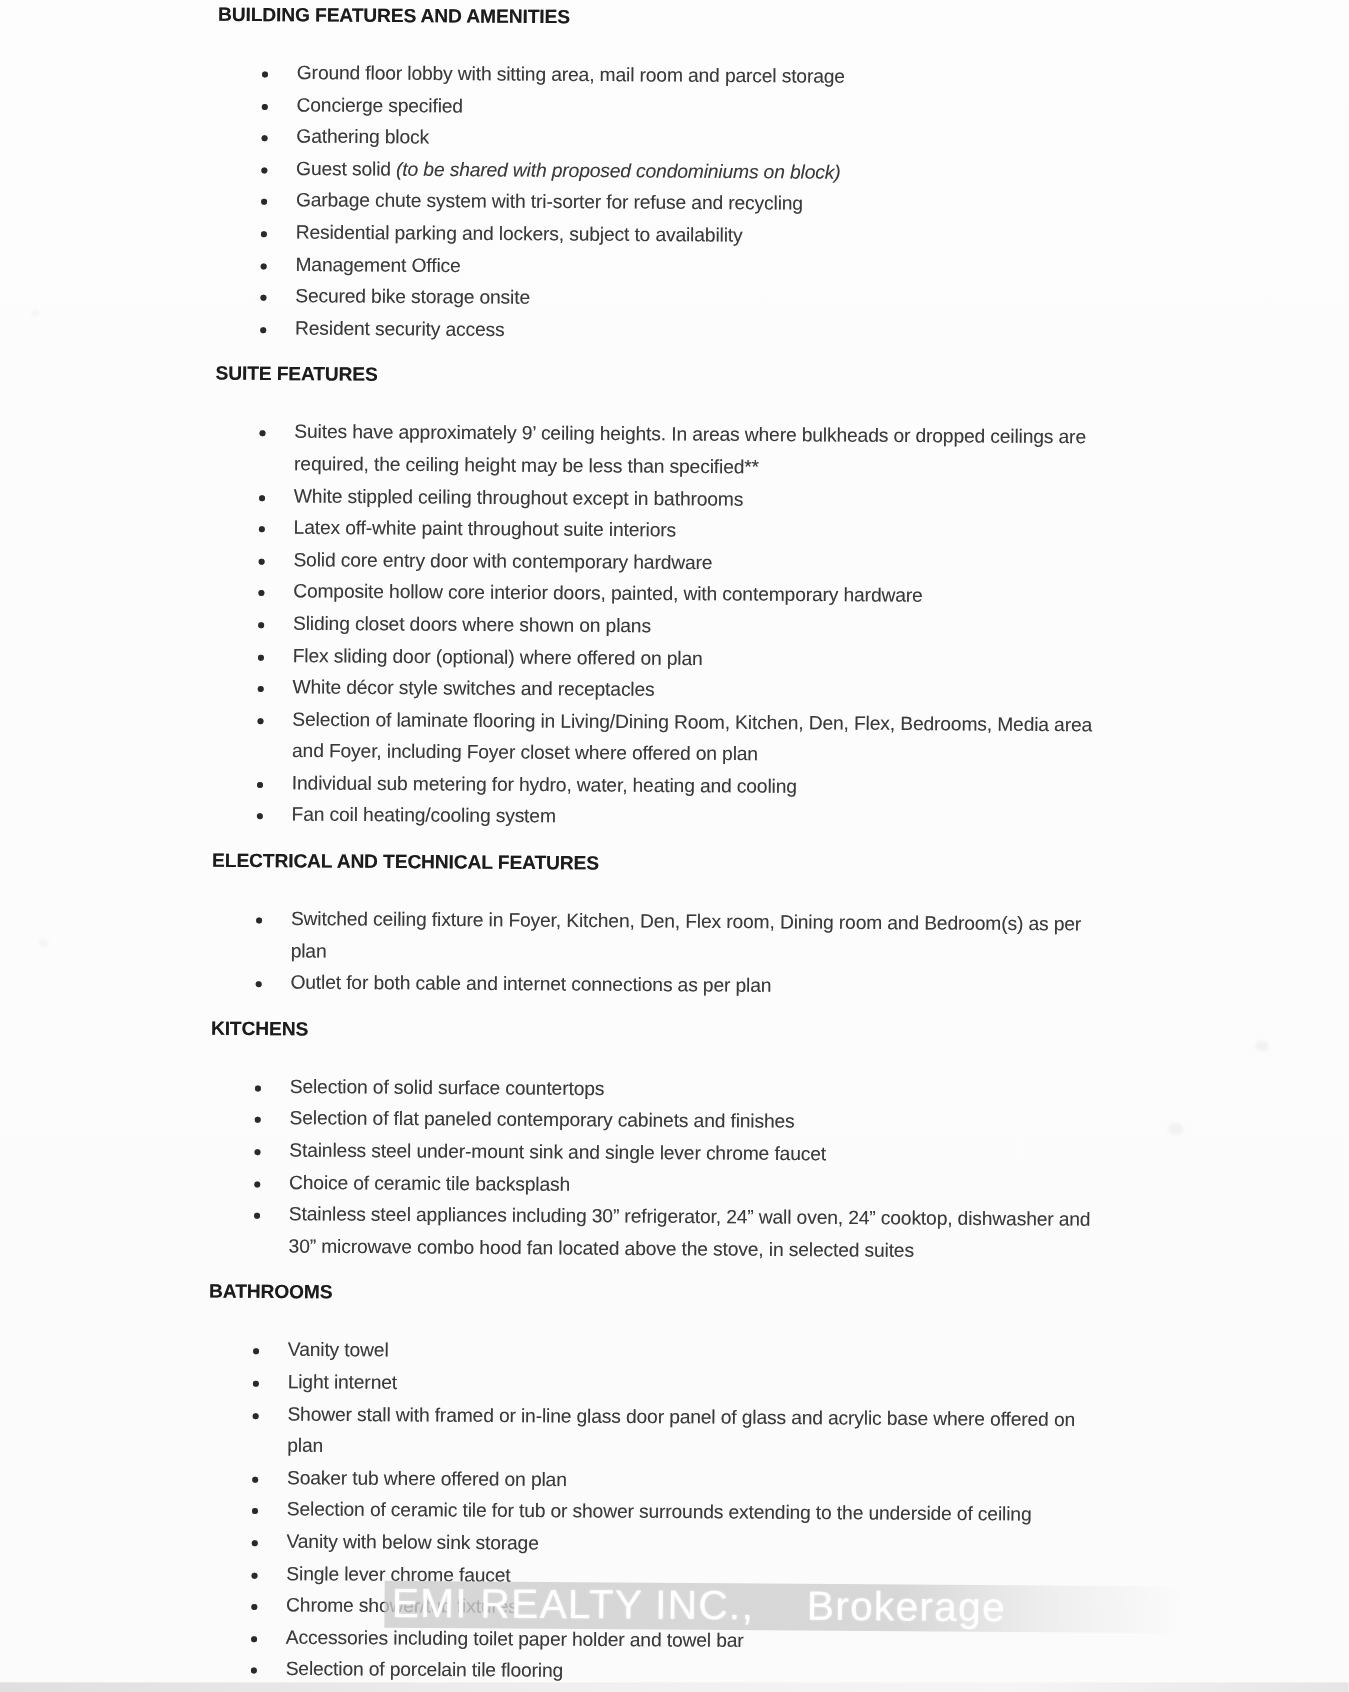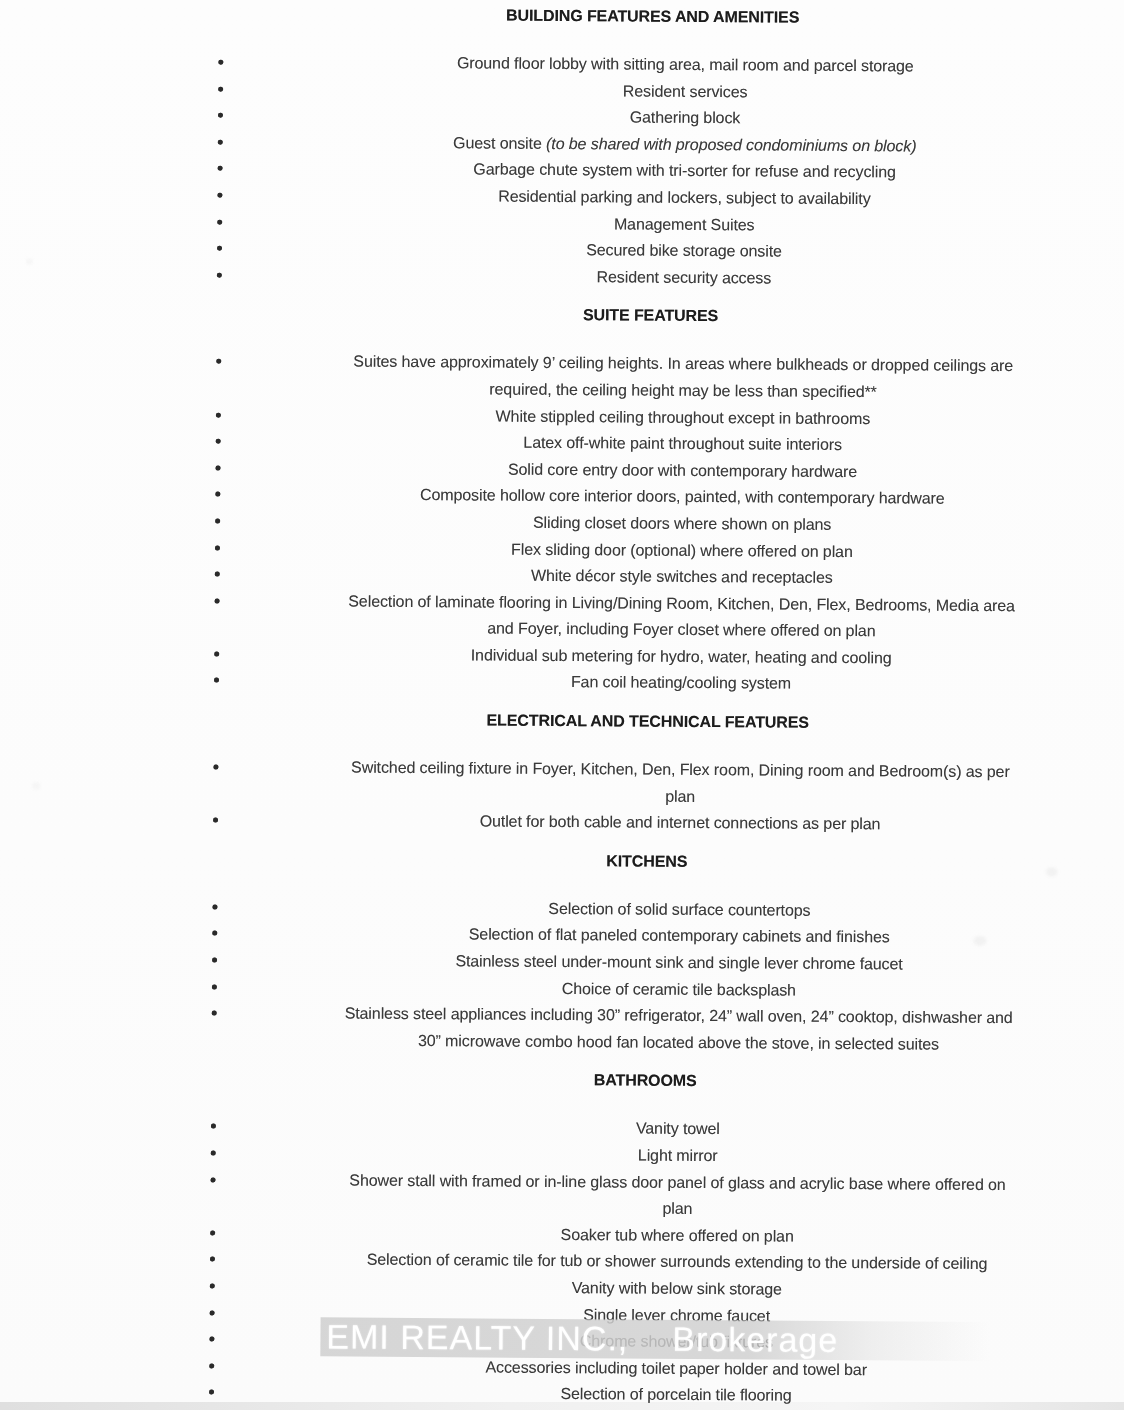--- a/index.html
+++ b/index.html
@@ -7,21 +7,20 @@
     width: 1124px; height: 1410px;
     background: #fcfcfc;
     font-family: "Liberation Sans", sans-serif;
     overflow: hidden;
   }
   .page {
     position: relative;
     width: 1124px; height: 1410px;
     background: linear-gradient(180deg, #fdfdfd 0%, #fcfcfc 60%, #fbfbfb 100%);
     overflow: hidden;
-    text-align: center;
   }
   .tilt {
     position: absolute; inset: 0;
     transform: rotate(0.4deg);
     transform-origin: 560px -30px;
   }
   .content {
     padding-top: 5px;
     color: #383838;
   }
@@ -102,26 +101,26 @@
 </style>
 </head>
 <body>
 
 <div class="page">
   <div class="tilt">
     <div class="content" id="doc-content">
         <div class="sec-heading">BUILDING FEATURES AND AMENITIES</div>
         <ul class="feature-list">
           <li><span class="dot"></span><span class="txt">Ground floor lobby with sitting area, mail room and parcel storage</span></li>
-          <li><span class="dot"></span><span class="txt">Resident services</span></li>
+          <li><span class="dot"></span><span class="txt">Concierge specified</span></li>
           <li><span class="dot"></span><span class="txt">Gathering block</span></li>
-          <li><span class="dot"></span><span class="txt"><span>Guest onsite </span><i>(to be shared with proposed condominiums on block)</i></span></li>
+          <li><span class="dot"></span><span class="txt"><span>Guest solid </span><i>(to be shared with proposed condominiums on block)</i></span></li>
           <li><span class="dot"></span><span class="txt">Garbage chute system with tri-sorter for refuse and recycling</span></li>
           <li><span class="dot"></span><span class="txt">Residential parking and lockers, subject to availability</span></li>
-          <li><span class="dot"></span><span class="txt">Management Suites</span></li>
+          <li><span class="dot"></span><span class="txt">Management Office</span></li>
           <li><span class="dot"></span><span class="txt">Secured bike storage onsite</span></li>
           <li><span class="dot"></span><span class="txt">Resident security access</span></li>
         </ul>
         <div class="sec-heading">SUITE FEATURES</div>
         <ul class="feature-list">
           <li><span class="dot"></span><span class="txt">Suites have approximately 9’ ceiling heights. In areas where bulkheads or dropped ceilings are
 required, the ceiling height may be less than specified**</span></li>
           <li><span class="dot"></span><span class="txt">White stippled ceiling throughout except in bathrooms</span></li>
           <li><span class="dot"></span><span class="txt">Latex off-white paint throughout suite interiors</span></li>
           <li><span class="dot"></span><span class="txt">Solid core entry door with contemporary hardware</span></li>
@@ -145,21 +144,21 @@
           <li><span class="dot"></span><span class="txt">Selection of solid surface countertops</span></li>
           <li><span class="dot"></span><span class="txt">Selection of flat paneled contemporary cabinets and finishes</span></li>
           <li><span class="dot"></span><span class="txt">Stainless steel under-mount sink and single lever chrome faucet</span></li>
           <li><span class="dot"></span><span class="txt">Choice of ceramic tile backsplash</span></li>
           <li><span class="dot"></span><span class="txt">Stainless steel appliances including 30” refrigerator, 24” wall oven, 24” cooktop, dishwasher and
 30” microwave combo hood fan located above the stove, in selected suites</span></li>
         </ul>
         <div class="sec-heading">BATHROOMS</div>
         <ul class="feature-list">
           <li><span class="dot"></span><span class="txt">Vanity towel</span></li>
-          <li><span class="dot"></span><span class="txt">Light mirror</span></li>
+          <li><span class="dot"></span><span class="txt">Light internet</span></li>
           <li><span class="dot"></span><span class="txt">Shower stall with framed or in-line glass door panel of glass and acrylic base where offered on
 plan</span></li>
           <li><span class="dot"></span><span class="txt">Soaker tub where offered on plan</span></li>
           <li><span class="dot"></span><span class="txt">Selection of ceramic tile for tub or shower surrounds extending to the underside of ceiling</span></li>
           <li><span class="dot"></span><span class="txt">Vanity with below sink storage</span></li>
           <li><span class="dot"></span><span class="txt">Single lever chrome faucet</span></li>
           <li><span class="dot"></span><span class="txt">Chrome shower/tub fixtures</span></li>
           <li><span class="dot"></span><span class="txt">Accessories including toilet paper holder and towel bar</span></li>
           <li><span class="dot"></span><span class="txt">Selection of porcelain tile flooring</span></li>
         </ul>

